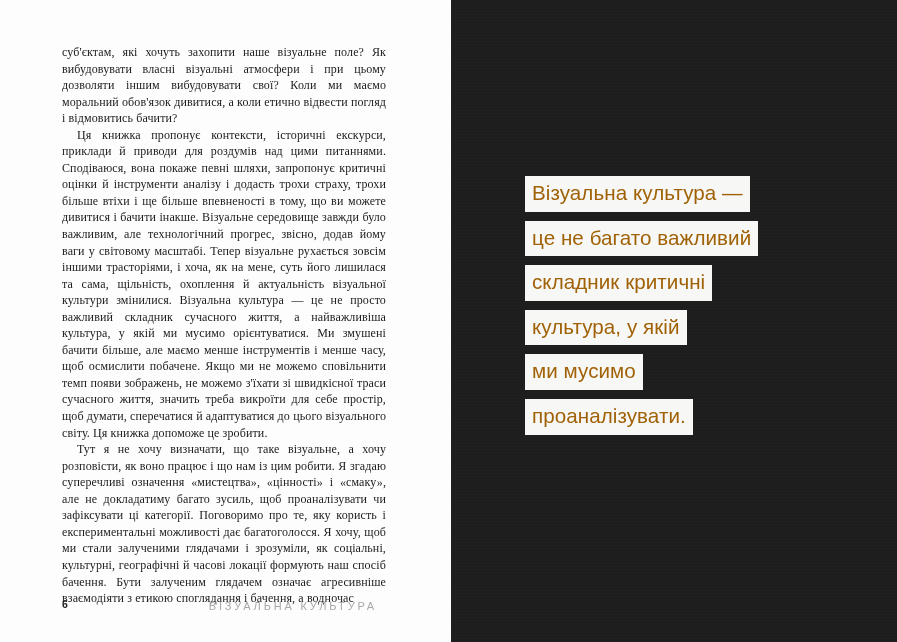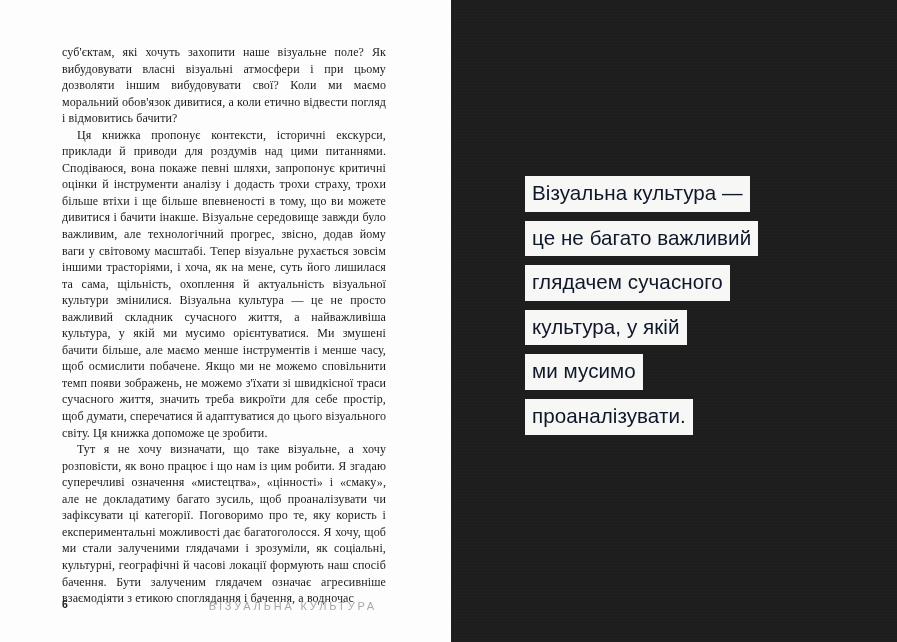--- a/index.html
+++ b/index.html
@@ -98,21 +98,21 @@
     width: 350px;
   }
   .pq-line {
     display: block;
     margin: 0 0 9px 0;
   }
   .pq-line:last-child { margin-bottom: 0; }
   .pq-line span.pq-box {
     display: inline-block;
     background: #f7f7f5;
-    color: #0f172a;
+    color: #a16207;
     font-family: "Liberation Sans", sans-serif;
     font-size: 20.6px;
     font-weight: normal;
     line-height: 1.0;
     padding: 7px 7px 8px 7px;
     letter-spacing: 0.003em;
     white-space: nowrap;
   }
 
   
@@ -145,21 +145,21 @@
     </div>
 
   </div>
 
   <div class="page-right">
     <div class="grain"></div>
 
     <div class="pullquote">
       <div class="pq-line"><span class="pq-box">Візуальна культура —</span></div>
       <div class="pq-line"><span class="pq-box">це не багато важливий</span></div>
-      <div class="pq-line"><span class="pq-box">глядачем сучасного</span></div>
+      <div class="pq-line"><span class="pq-box">складник критичні</span></div>
       <div class="pq-line"><span class="pq-box">культура, у якій</span></div>
       <div class="pq-line"><span class="pq-box">ми мусимо</span></div>
       <div class="pq-line"><span class="pq-box">проаналізувати.</span></div>
     </div>
 
   </div>
 
 </div>
 
 </body></html>

